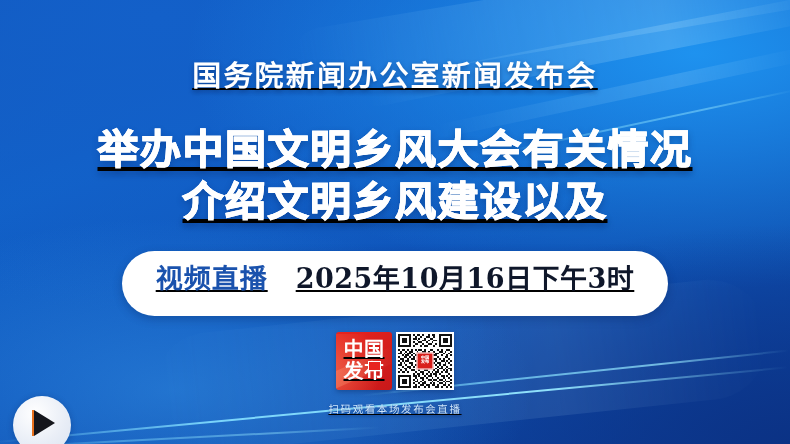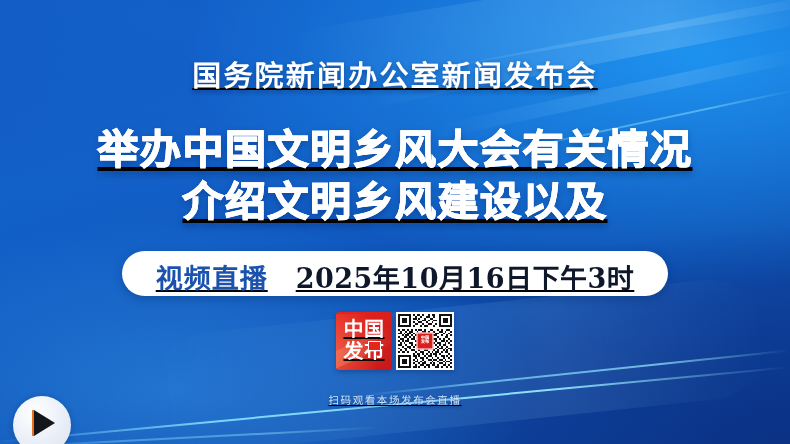--- a/index.html
+++ b/index.html
@@ -122,21 +122,21 @@
     color: #ffffff;
     white-space: nowrap;
     text-shadow: 0 3px 7px rgba(4,34,92,0.42);
     -webkit-text-stroke: 1.1px #ffffff;
   }
 
   .pill {
     margin-top: 22px;
     background: #ffffff;
     border-radius: 999px;
-    padding: 6px 34px 0;
+    padding: 6px 34px 20px;
     display: flex;
     align-items: baseline;
     gap: 28px;
     box-shadow: 0 3px 10px rgba(3,30,84,0.30);
     white-space: nowrap;
   }
   .pill-label {
     font-family: "DejaVu Serif", "Liberation Serif", serif;
     font-weight: 700;
     font-size: 27px;
@@ -232,21 +232,21 @@
   }
   .qr-center span {
     font-size: 4.5px;
     color: #fff;
     font-weight: 700;
     font-family: "Liberation Sans", sans-serif;
     transform: scale(0.95);
   }
 
   .scan-caption {
-    margin-top: 22px;
+    margin-top: 11px;
     font-family: "Liberation Sans", "DejaVu Sans", sans-serif;
     font-size: 10.5px;
     letter-spacing: 1.6px;
     color: #cfe6fb;
     text-shadow: 0 1px 3px rgba(4,34,92,0.5);
     white-space: nowrap;
   }
 
   
   .play-button {

